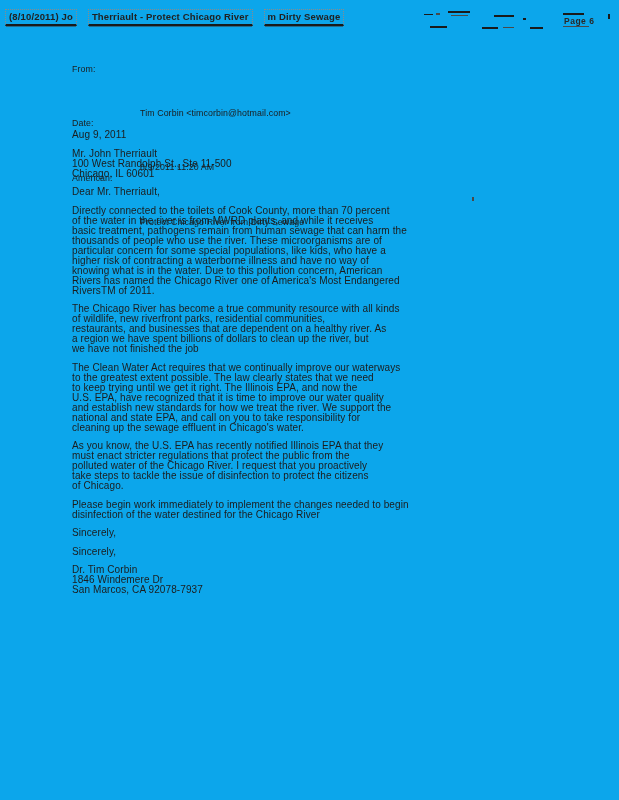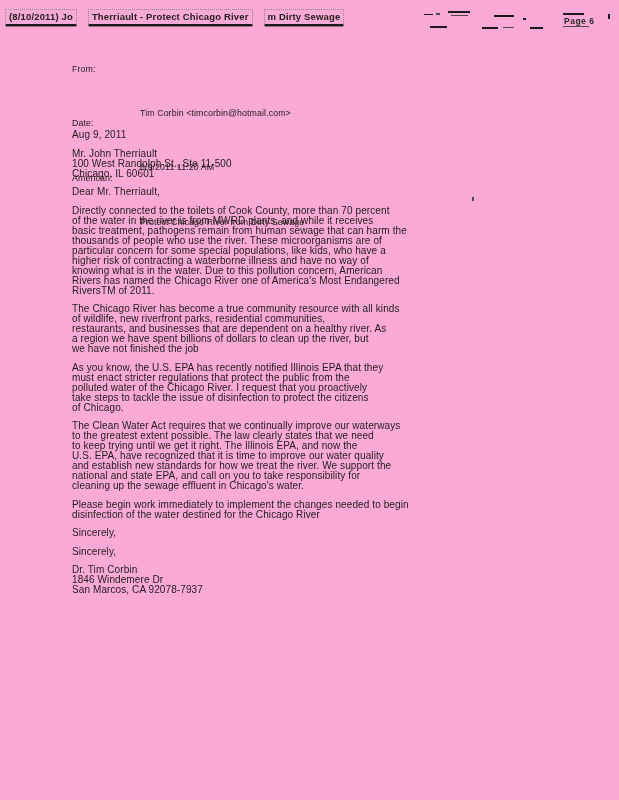--- a/index.html
+++ b/index.html
@@ -12,21 +12,21 @@
     height: 800px;
     position: relative;
     overflow: hidden;
     font-family: "Liberation Sans", sans-serif;
     color: #1e1e1e;
     -webkit-font-smoothing: none;
   }
   .page {
     position: absolute;
     inset: 0;
-    background: #f9a8d4;
+    background: #0ea5e9;
     filter: contrast(1.02);
     text-decoration: underline;
   }
   
   .scan-header {
     position: absolute;
     top: 9px;
     left: 5px;
     display: flex;
     gap: 11px;
@@ -139,32 +139,32 @@
 particular concern for some special populations, like kids, who have a
 higher risk of contracting a waterborne illness and have no way of
 knowing what is in the water.  Due to this pollution concern, American
 Rivers has named the Chicago River one of America's Most Endangered
 RiversTM of 2011.</div>
     <div class="block">The Chicago River has become a true community resource with all kinds
 of wildlife, new riverfront parks, residential communities,
 restaurants, and businesses that are dependent on a healthy river.  As
 a region we have spent billions of dollars to clean up the river, but
 we have not finished the job</div>
-    <div class="block">As you know, the U.S. EPA has recently notified Illinois EPA that they
-must enact stricter regulations that protect the public from the
-polluted water of the Chicago River.  I request that you proactively
-take steps to tackle the issue of disinfection to protect the citizens
-of Chicago.</div>
     <div class="block">The Clean Water Act requires that we continually improve our waterways
 to the greatest extent possible.  The law clearly states that we need
 to keep trying until we get it right.  The Illinois EPA, and now the
 U.S. EPA, have recognized that it is time to improve our water quality
 and establish new standards for how we treat the river.  We support the
 national and state EPA, and call on you to take responsibility for
 cleaning up the sewage effluent in Chicago's water.</div>
+    <div class="block">As you know, the U.S. EPA has recently notified Illinois EPA that they
+must enact stricter regulations that protect the public from the
+polluted water of the Chicago River.  I request that you proactively
+take steps to tackle the issue of disinfection to protect the citizens
+of Chicago.</div>
     <div class="block">Please begin work immediately to implement the changes needed to begin
 disinfection of the water destined for the Chicago River</div>
     <div class="block">Sincerely,</div>
     <div class="block">Sincerely,</div>
     <div class="block">Dr. Tim Corbin
 1846 Windemere Dr
 San Marcos, CA 92078-7937</div>
   </div>
 
 </div>

